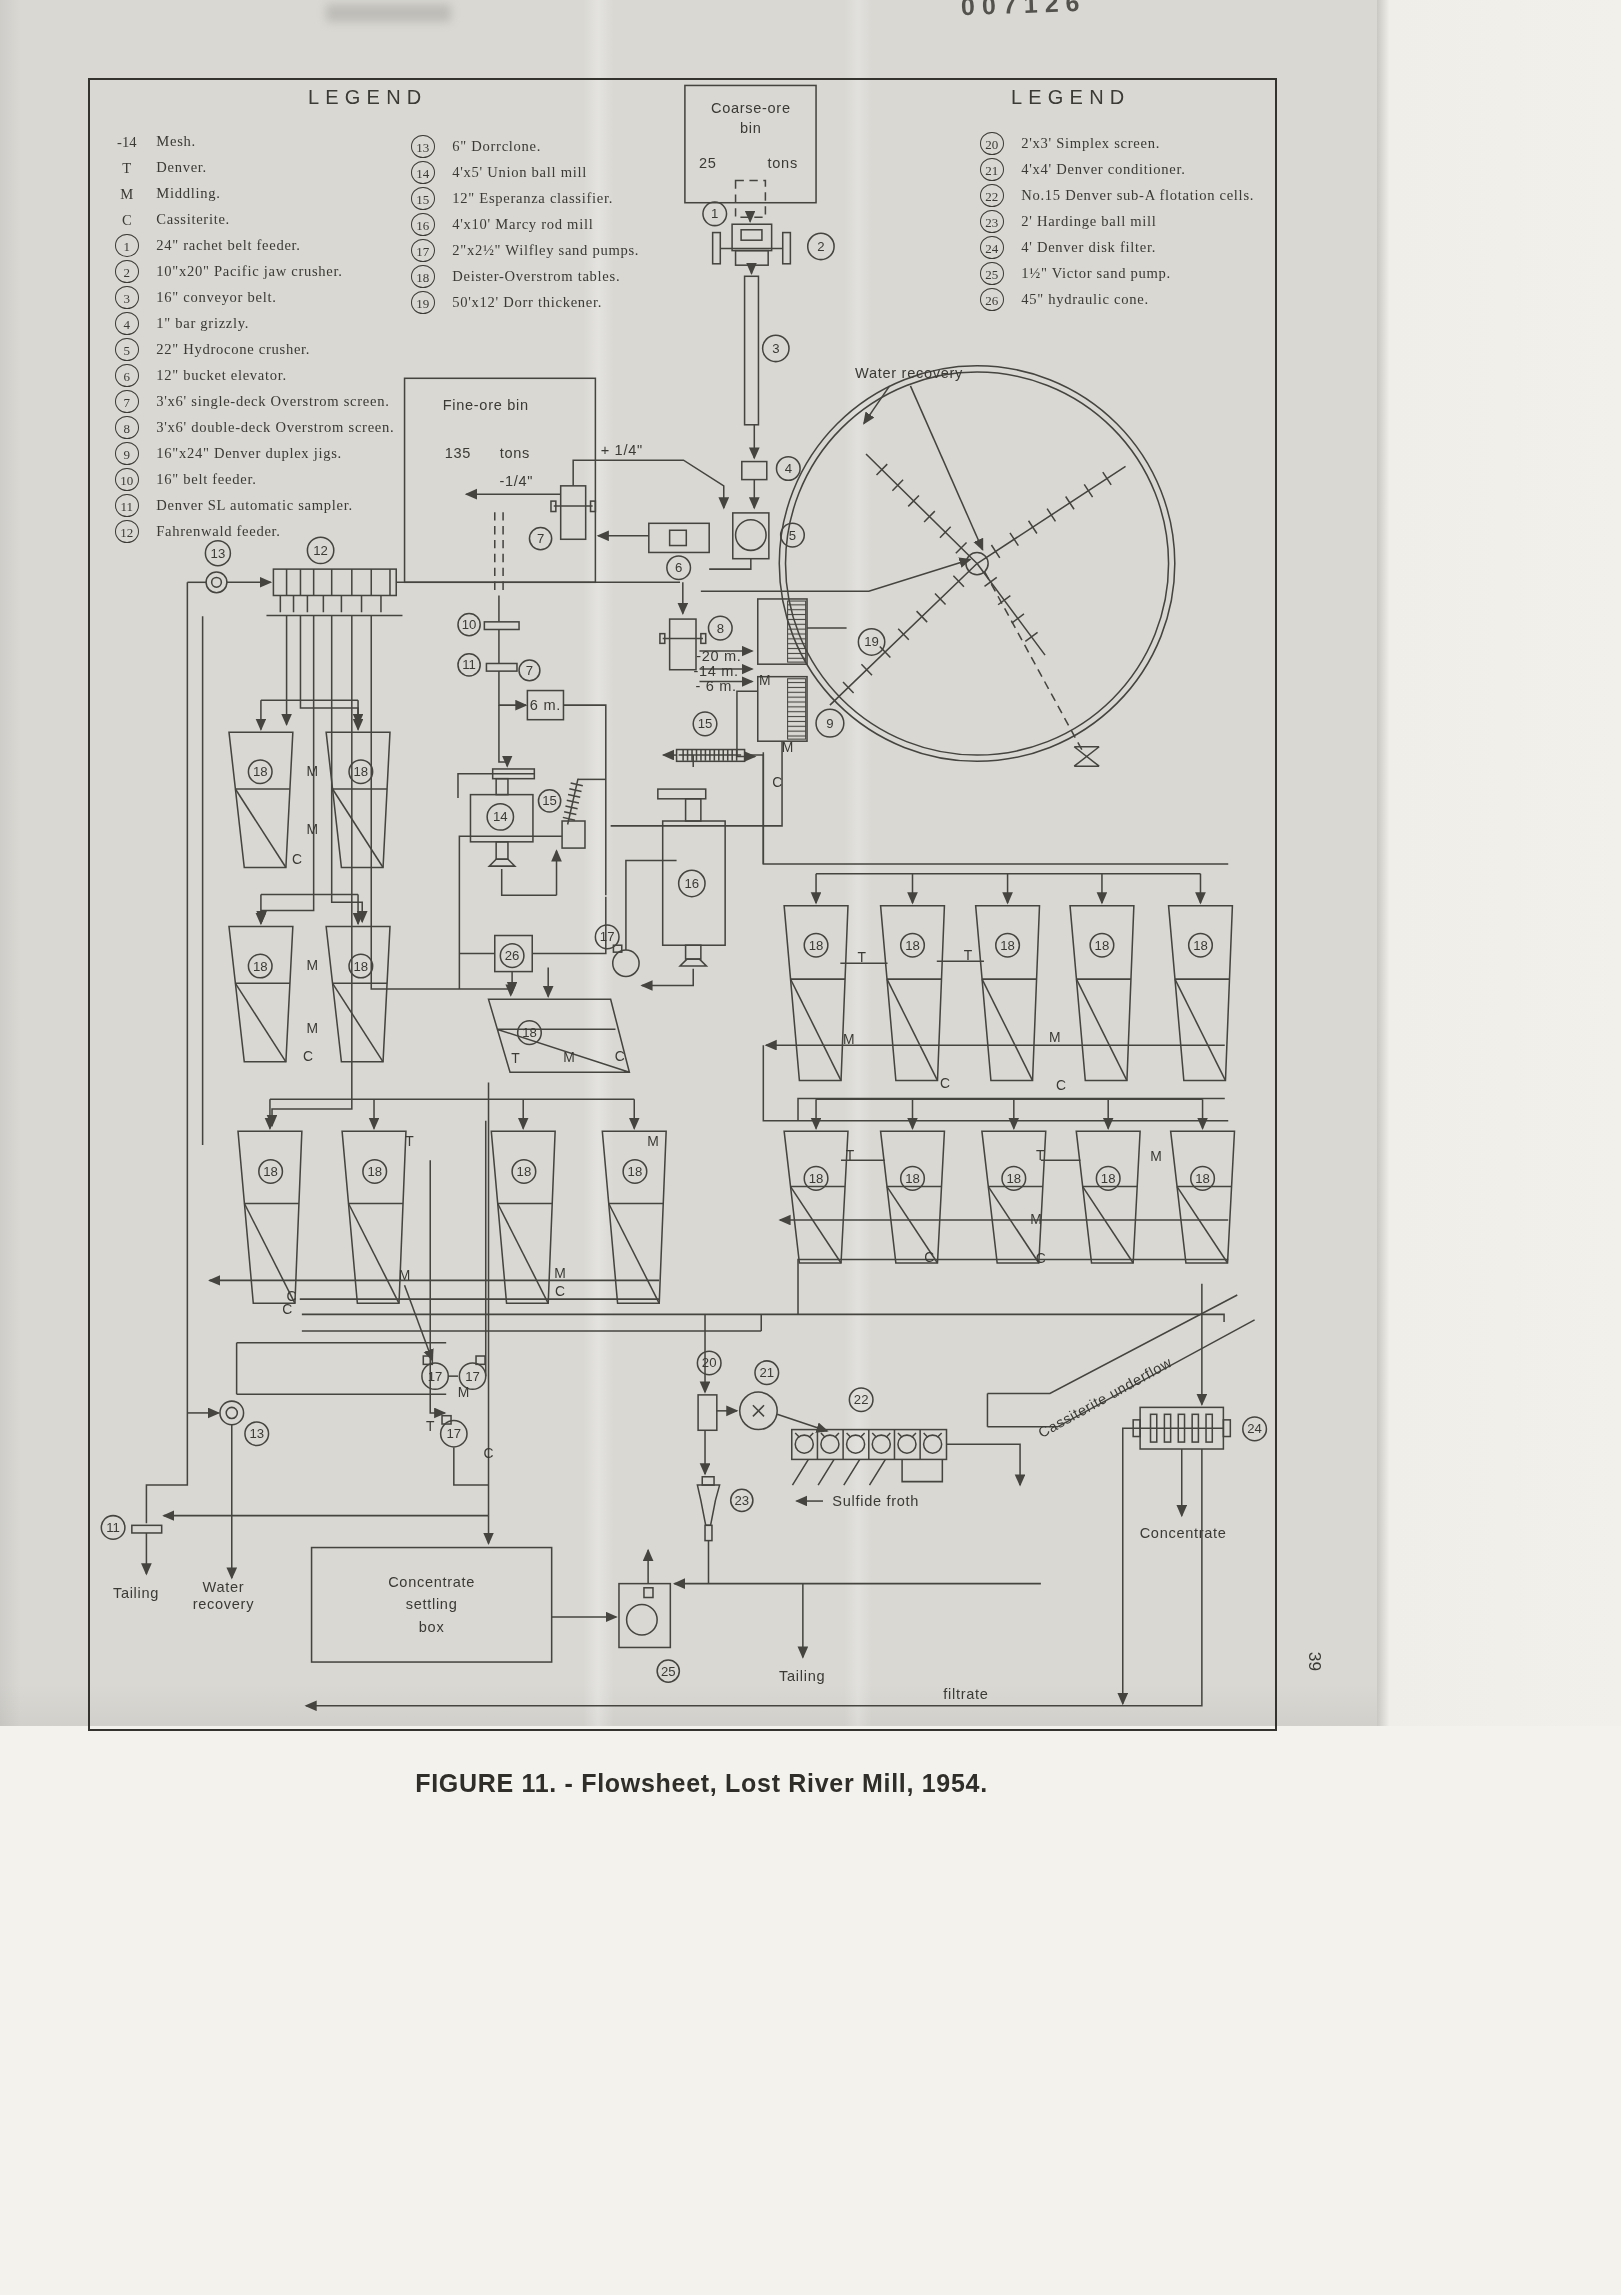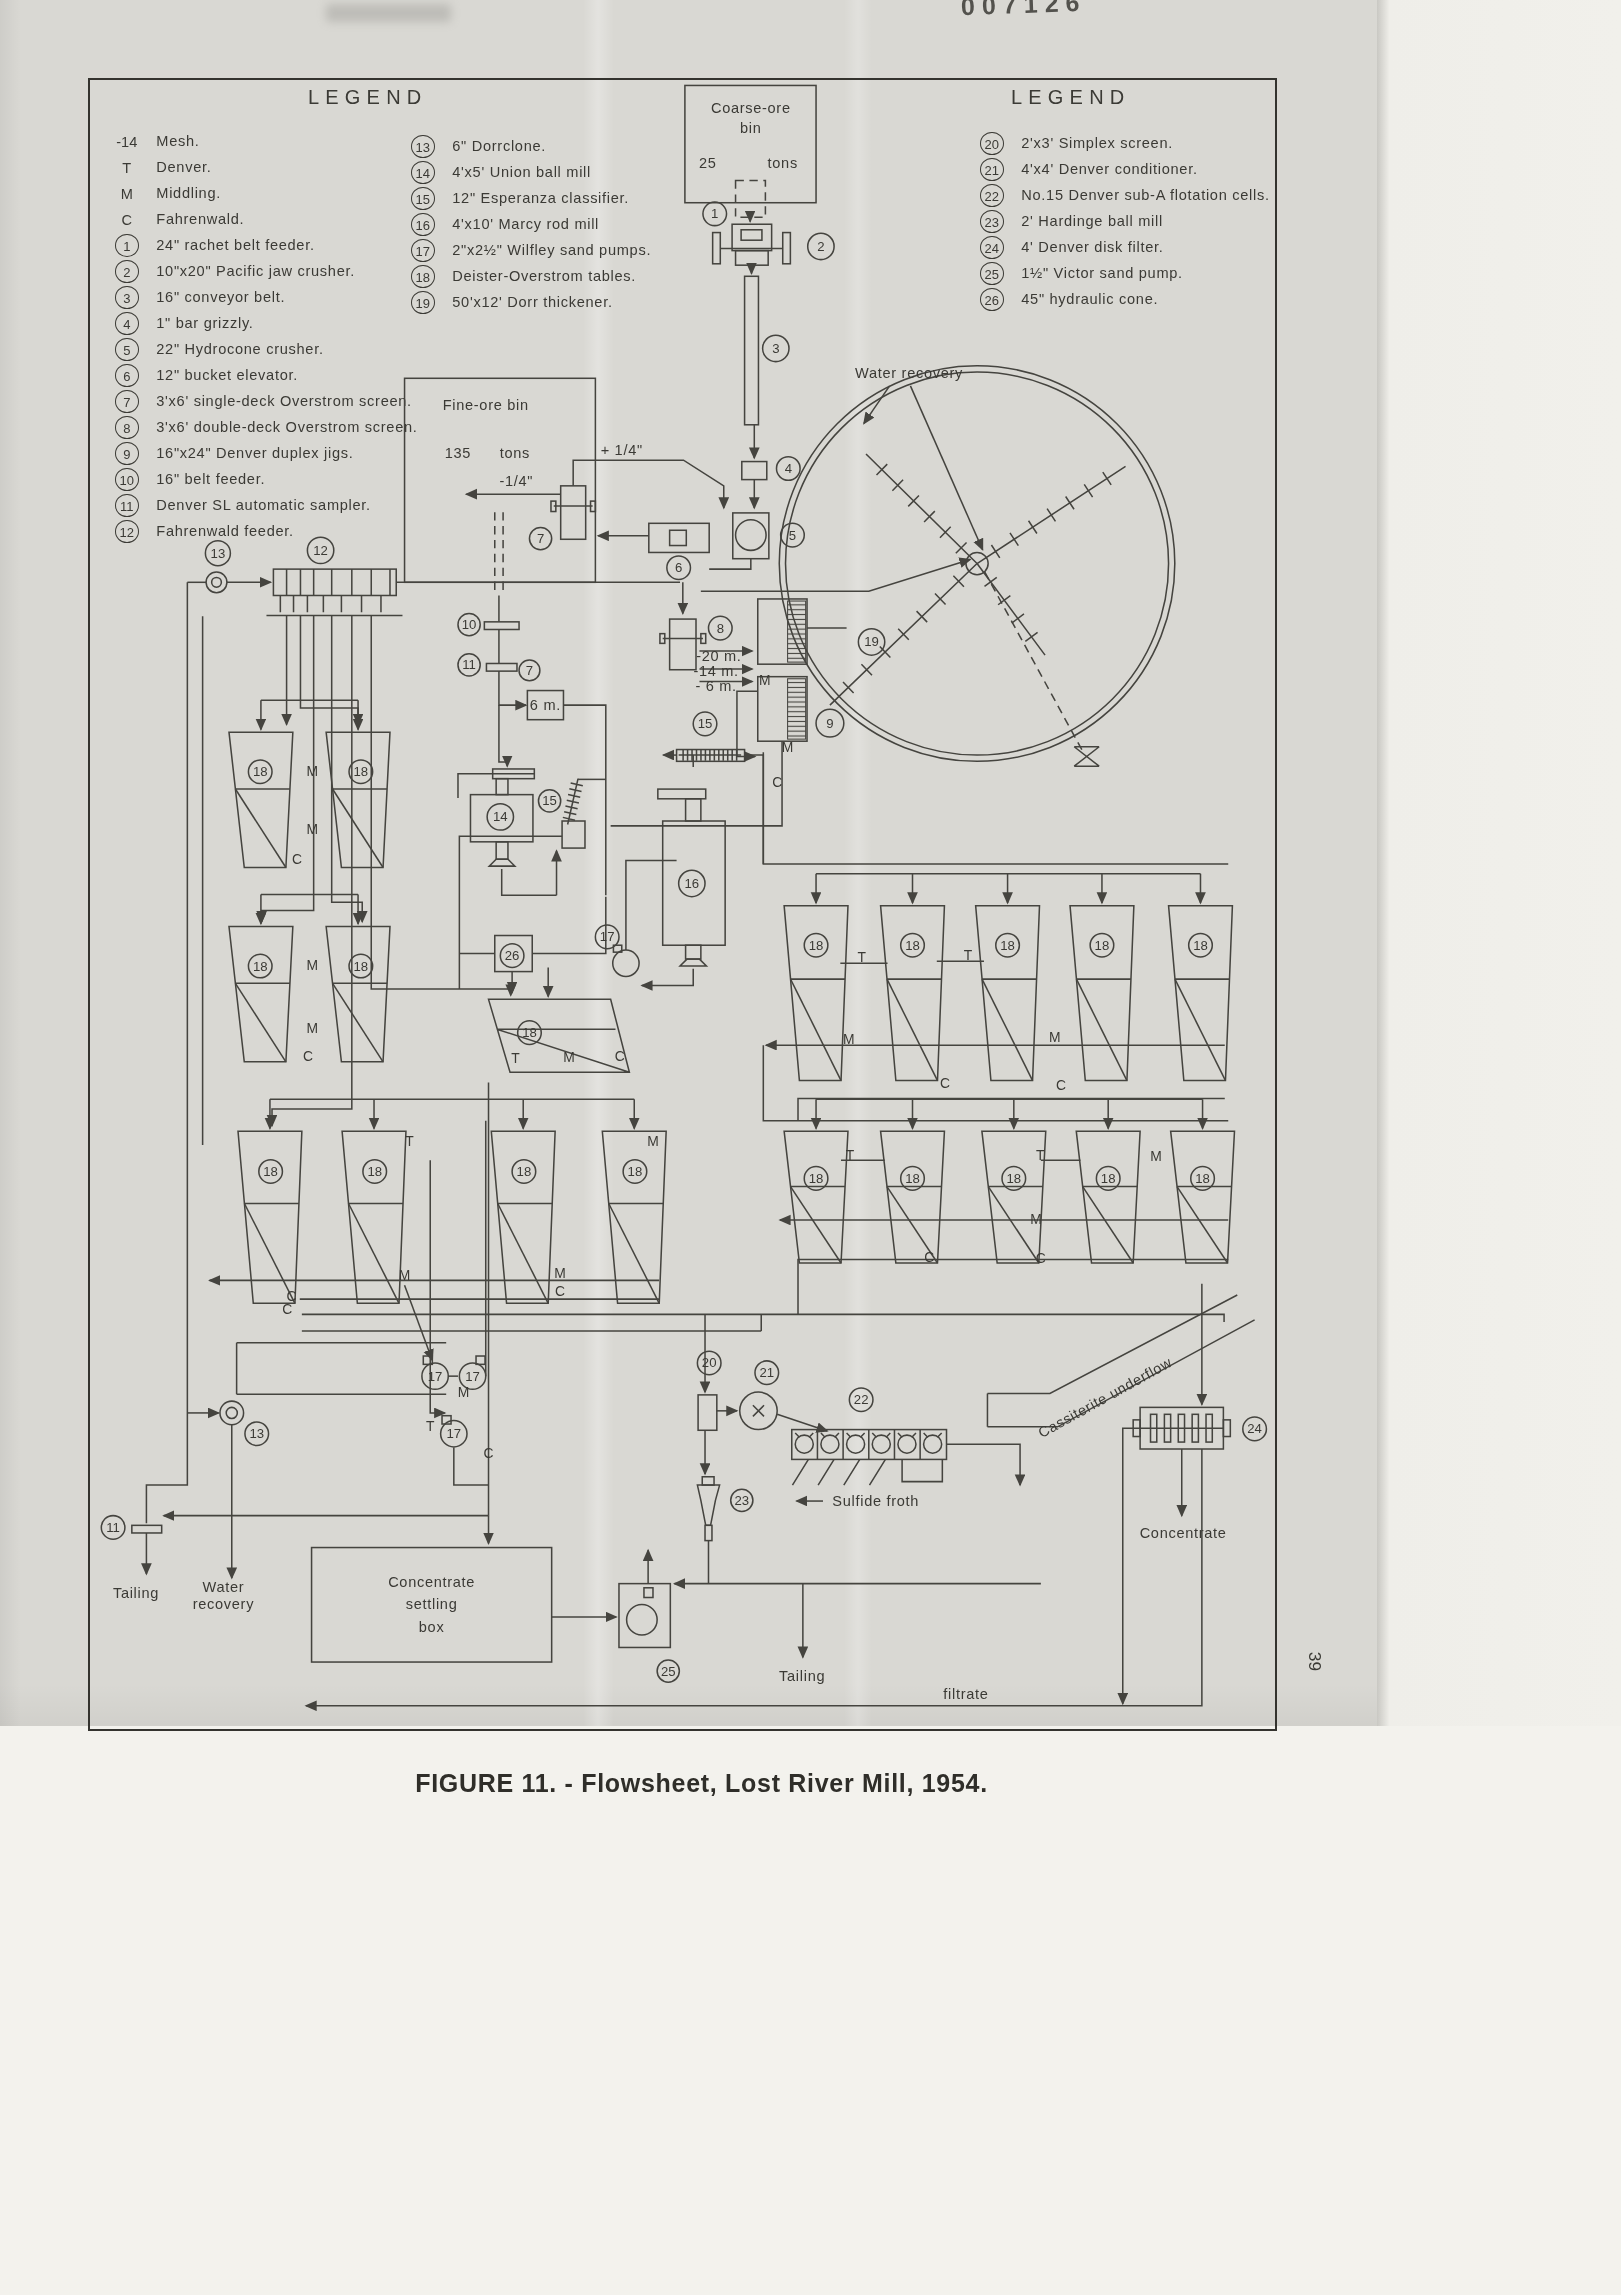--- a/index.html
+++ b/index.html
@@ -14,21 +14,21 @@
                 linear-gradient(0deg,rgba(0,0,0,.04),rgba(0,0,0,0) 42px);}
   #paper-edge{position:absolute;left:1377px;top:0;width:244px;height:1726px;
      background:linear-gradient(90deg,#c9c8c3,#efeee9 12.5px,#f1f0eb);}
   #frame{position:absolute;left:88px;top:78px;width:1189px;height:1653px;
      border:2.8px solid #34332e;box-sizing:border-box;}
   .smudge{position:absolute;background:#8b8a85;filter:blur(4.9px);opacity:.35;border-radius:2.8px;}
   #stamp{position:absolute;left:961px;top:-9.7px;font-size:25px;letter-spacing:7px;
      color:#3c3b36;transform:rotate(-2deg);font-weight:bold;opacity:.85;}
   
   .lg-title{position:absolute;font-size:20px;letter-spacing:6.2px;color:#3b3a35;}
-  .lg-col{position:absolute;}
+  .lg-col{position:absolute;font-family:Liberation Serif, serif;}
   .lg-row{display:flex;align-items:center;height:26px;}
   .lg-num{flex:0 0 23.6px;height:23px;line-height:23px;border:1.4px solid #3b3a35;border-radius:50%;
      text-align:center;font-size:13px;box-sizing:border-box;margin-right:9.7px;}
   .lg-num.plain{border-color:transparent;font-size:14.6px;}
   .lg-text{font-size:14.6px;letter-spacing:0.7px;white-space:nowrap;margin-left:8px;}
   
   #caption{position:absolute;left:389px;top:1769px;width:625px;text-align:center;
      font-size:25px;font-weight:bold;letter-spacing:0.7px;color:#2f2e29;}
   #pagenum{position:absolute;left:1305px;top:1651px;font-size:17.4px;transform:rotate(90deg);color:#3b3a35;}
   svg{position:absolute;left:0;top:0;}
@@ -62,21 +62,21 @@
       <div class="lg-row">
       <span class="lg-num plain">T</span>
       <span class="lg-text">Denver.</span>
     </div>
       <div class="lg-row">
       <span class="lg-num plain">M</span>
       <span class="lg-text">Middling.</span>
     </div>
       <div class="lg-row">
       <span class="lg-num plain">C</span>
-      <span class="lg-text">Fahrenwald.</span>
+      <span class="lg-text">Cassiterite.</span>
     </div>
       <div class="lg-row">
       <span class="lg-num">1</span>
       <span class="lg-text">24" rachet belt feeder.</span>
     </div>
       <div class="lg-row">
       <span class="lg-num">2</span>
       <span class="lg-text">10"x20" Pacific jaw crusher.</span>
     </div>
       <div class="lg-row">

